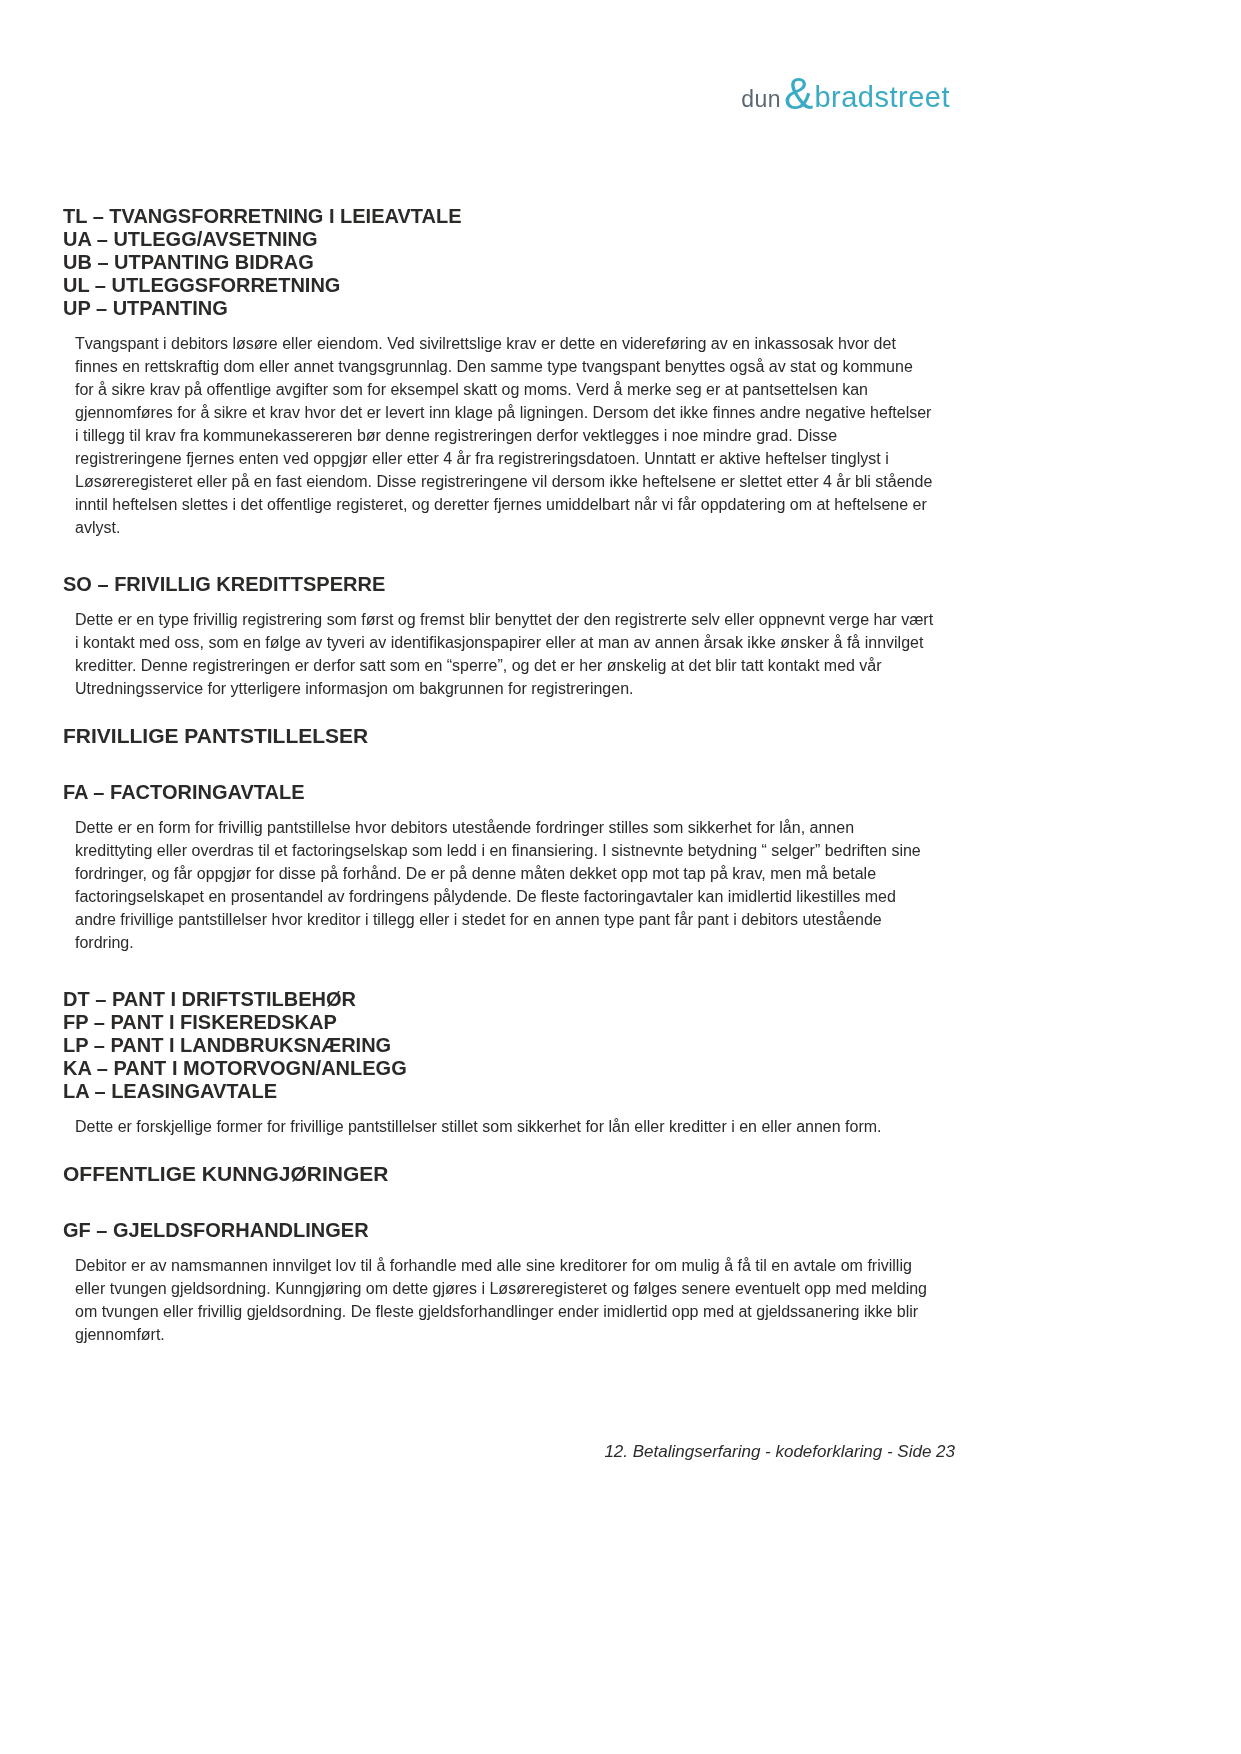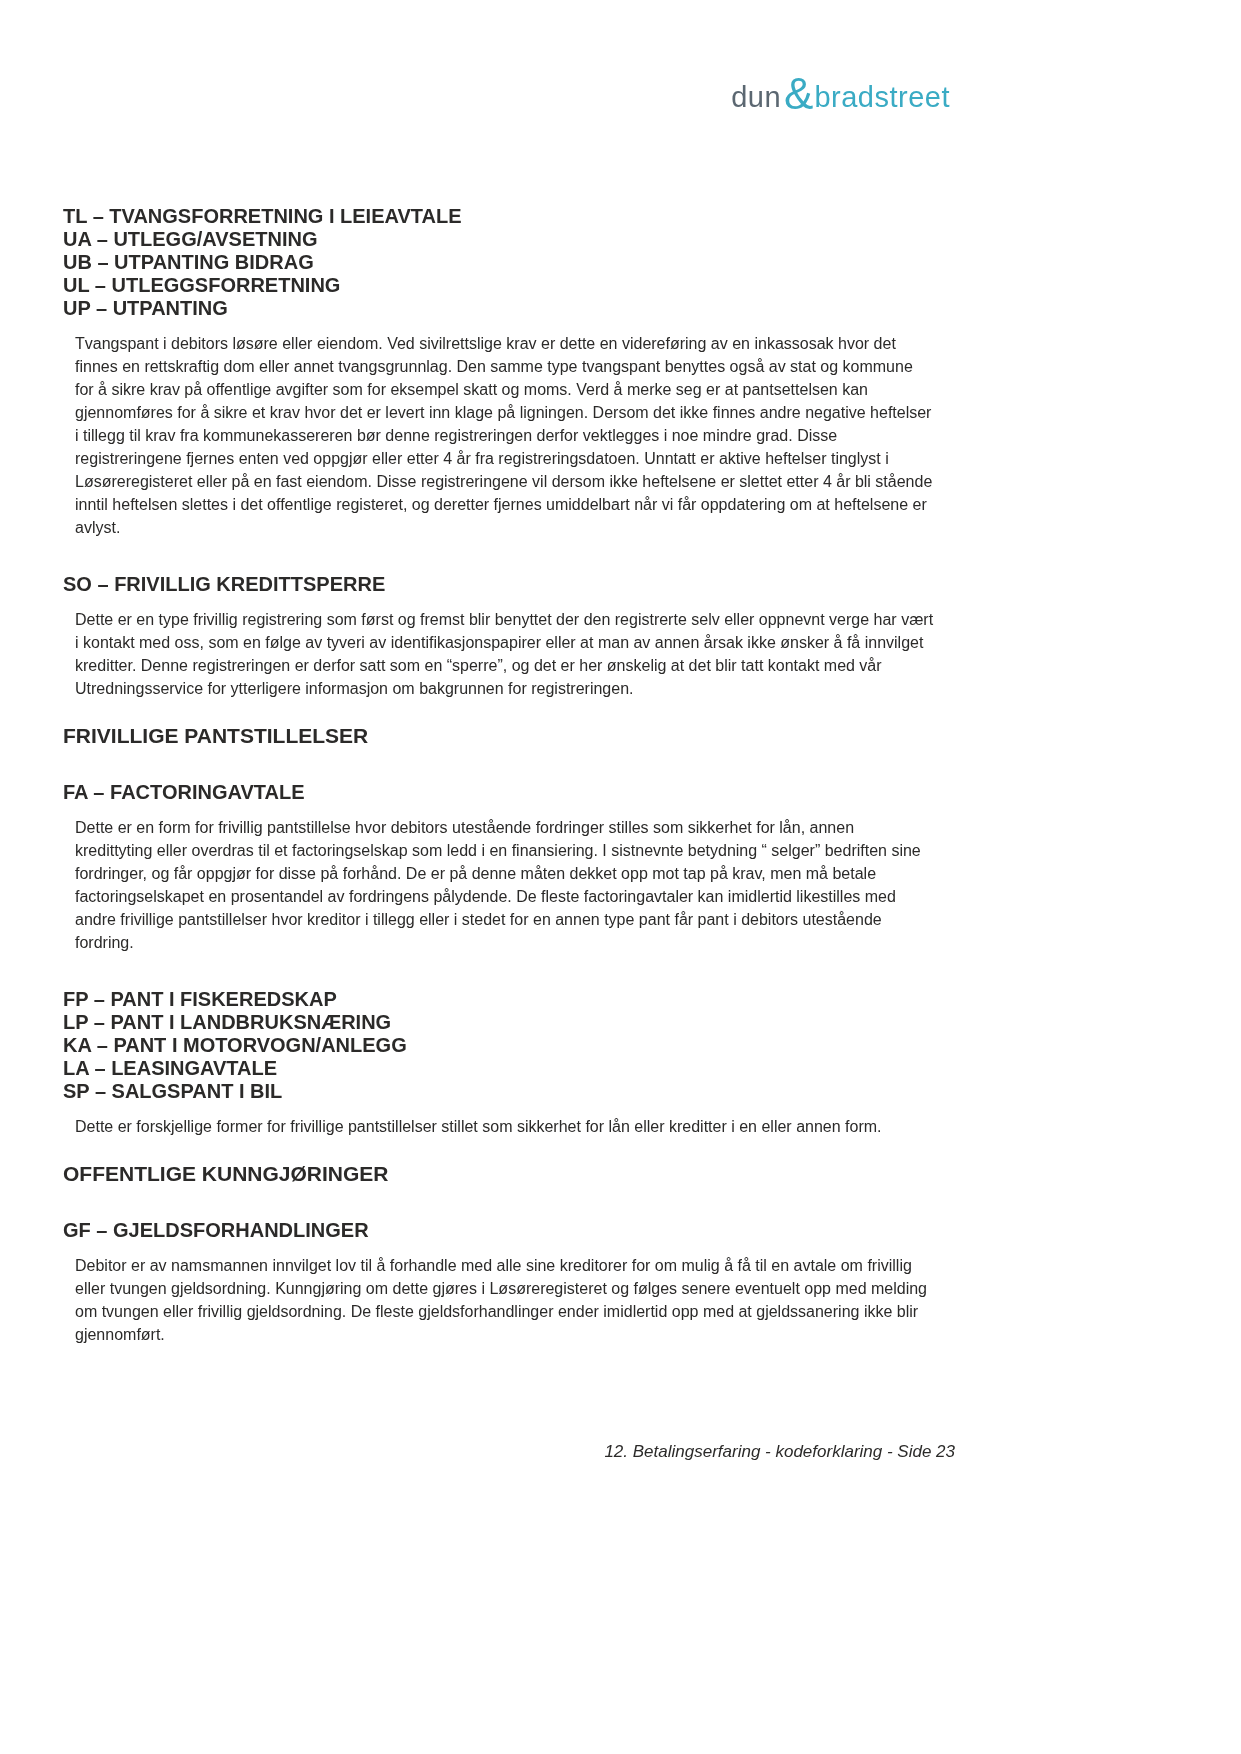--- a/index.html
+++ b/index.html
@@ -20,21 +20,21 @@
   .logo {
     position: absolute;
     top: 70px;
     right: 291px;
     display: flex;
     align-items: baseline;
     white-space: nowrap;
     line-height: 1;
   }
   .logo .word1 {
-    font-size: 29px;
+    font-size: 23px;
     letter-spacing: 0.5px;
     color: var(--logo-gray, #5b6771);
   }
   .logo .amp {
     font-size: 44px;
     font-weight: 400;
     color: var(--logo-teal, #3aabc4);
     margin: 0 1px 0 3px;
     position: relative;
     top: 2px;
@@ -106,25 +106,25 @@
       <div class="block codes">
         <div class="code-line">SO – FRIVILLIG KREDITTSPERRE</div>
       </div>
       <p class="block para">Dette er en type frivillig registrering som først og fremst blir benyttet der den registrerte selv eller oppnevnt verge har vært i kontakt med oss, som en følge av tyveri av identifikasjonspapirer eller at man av annen årsak ikke ønsker å få innvilget kreditter. Denne registreringen er derfor satt som en “sperre”, og det er her ønskelig at det blir tatt kontakt med vår Utredningsservice for ytterligere informasjon om bakgrunnen for registreringen.</p>
       <div class="block category">FRIVILLIGE PANTSTILLELSER</div>
       <div class="block codes">
         <div class="code-line">FA – FACTORINGAVTALE</div>
       </div>
       <p class="block para">Dette er en form for frivillig pantstillelse hvor debitors utestående fordringer stilles som sikkerhet for lån, annen kredittyting eller overdras til et factoringselskap som ledd i en finansiering. I sistnevnte betydning “ selger” bedriften sine fordringer, og får oppgjør for disse på forhånd. De er på denne måten dekket opp mot tap på krav, men må betale factoringselskapet en prosentandel av fordringens pålydende. De fleste factoringavtaler kan imidlertid likestilles med andre frivillige pantstillelser hvor kreditor i tillegg eller i stedet for en annen type pant får pant i debitors utestående fordring.</p>
       <div class="block codes">
+        <div class="code-line">DT – PANT I DRIFTSTILBEHØR</div>
         <div class="code-line">FP – PANT I FISKEREDSKAP</div>
         <div class="code-line">LP – PANT I LANDBRUKSNÆRING</div>
         <div class="code-line">KA – PANT I MOTORVOGN/ANLEGG</div>
         <div class="code-line">LA – LEASINGAVTALE</div>
-        <div class="code-line">SP – SALGSPANT I BIL</div>
       </div>
       <p class="block para">Dette er forskjellige former for frivillige pantstillelser stillet som sikkerhet for lån eller kreditter i en eller annen form.</p>
       <div class="block category">OFFENTLIGE KUNNGJØRINGER</div>
       <div class="block codes">
         <div class="code-line">GF – GJELDSFORHANDLINGER</div>
       </div>
       <p class="block para">Debitor er av namsmannen innvilget lov til å forhandle med alle sine kreditorer for om mulig å få til en avtale om frivillig eller tvungen gjeldsordning. Kunngjøring om dette gjøres i Løsøreregisteret og følges senere eventuelt opp med melding om tvungen eller frivillig gjeldsordning. De fleste gjeldsforhandlinger ender imidlertid opp med at gjeldssanering ikke blir gjennomført.</p>
     </div>
 
   <div class="footer">12. Betalingserfaring - kodeforklaring - Side 23</div>

